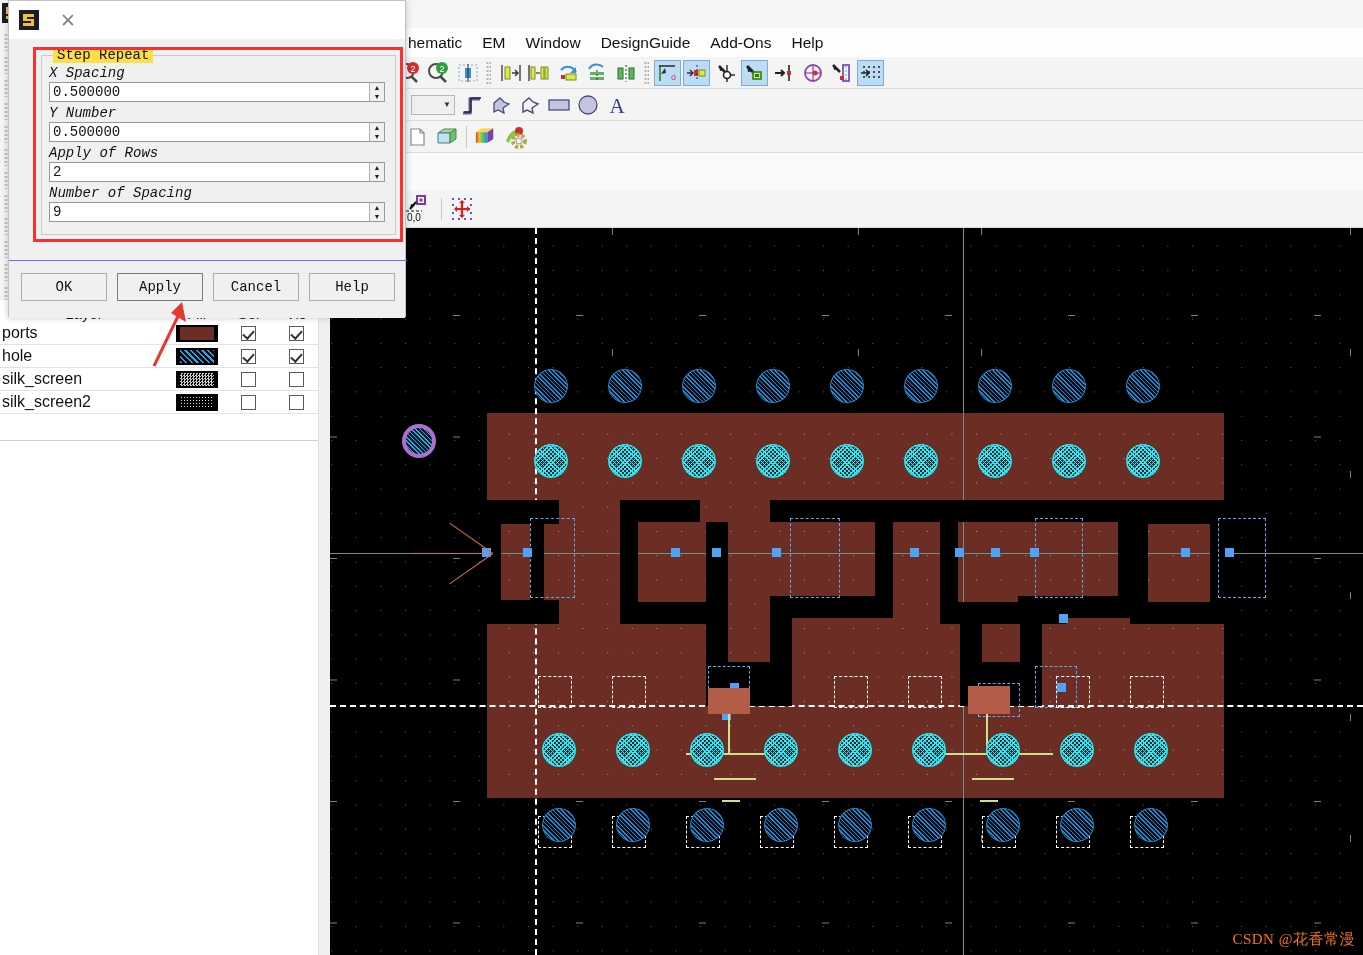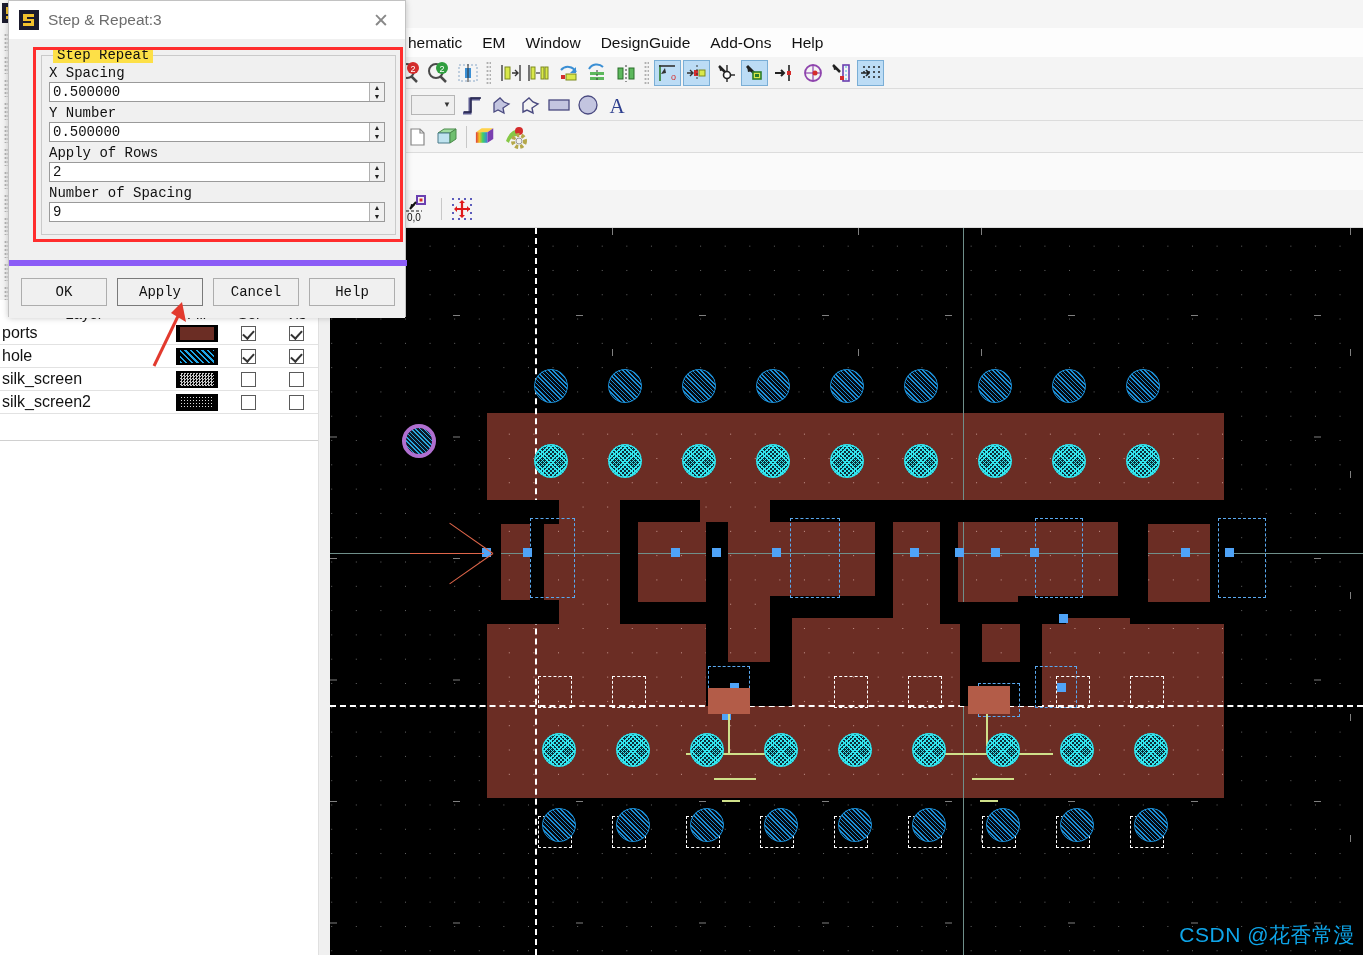--- a/index.html
+++ b/index.html
@@ -147,22 +147,22 @@
   .wdash-box { position: absolute; border: 1.6px dashed #ffffff; }
   .hl-rect { position:absolute; background:#b35c48; }
   .axis-h { position: absolute; left:0; width: 1033px; height: 1px; background: #6f8f8a; }
   .axis-v { position: absolute; top:0; width: 1px; height: 727px; background: #6f8f8a; }
   .dash-h { position:absolute; left:0; width:1033px; height:0; border-top: 2px dashed #ffffff; }
   .dash-v { position:absolute; top:0; width:0; height:727px; border-left: 2px dashed #ffffff; }
   .gl-line { position:absolute; background:#cfe08a; }
   .red-ray { position:absolute; background:#e0664a; height:1px; transform-origin: left center;}
   .watermark {
     position: absolute; right: 8px; bottom: 6px;
-    color: #0ea5e9; font-size: 21px; letter-spacing: .5px;
-    font-family: Liberation Sans, sans-serif;
+    color: #f97316; font-size: 15px; letter-spacing: .5px;
+    font-family: Liberation Serif, serif;
   }
 
   
   .dialog {
     position: absolute; left: 8px; top: 0px; width: 398px; height: 317px;
     background: #f0f0f0; border: 1px solid #c2c2c2;
     box-shadow: 0 1px 6px rgba(0,0,0,.22);
   }
   .dlg-title {
     height: 38px; background: #ffffff; display: flex; align-items: center;
@@ -183,41 +183,41 @@
     position: absolute; left: 32px; top: 16px; width: 355px; height: 180px;
     border: 1px solid #cacaca;
   }
   .group-label {
     position: absolute; left: 12px; top: -10px; background: #fde047;
     padding: 0 4px; font-size: 14px; color: #111;
     font-family: "Liberation Mono", monospace;
   }
   .fld-label {
     font-size: 14px; color: #111; font-family: "Liberation Mono", monospace;
-    margin: 0 0 1px 0; white-space: nowrap;
+    margin: 0 0 1px 0; white-space: nowrap; font-style: italic;
   }
   .spin-wrap {
     display: flex; width: 336px; height: 20px; border: 1px solid #9a9a9a; background: #fff;
   }
   .spin-val {
     flex: 1 1 auto; font-size: 14px; font-family: "Liberation Mono", monospace;
     color: #111; padding: 0 3px; line-height: 18px; background:#fff; border:none; outline:none;
   }
   .spin-btns {
     width: 15px; border-left: 1px solid #b0b0b0; background: #f0f0f0;
     display: flex; flex-direction: column;
   }
   .spin-btns div {
     flex: 1 1 50%; display: flex; align-items: center; justify-content: center;
     font-size: 7px; color: #222; line-height: 1;
   }
   .field { position: absolute; left: 40px; }
   .btnrow {
     position: absolute; left: 0; top: 221px; width: 398px; height: 58px;
-    border-top: 6px solid #8b5cf6;
+    border-top: 1px solid #8b5cf6;
   }
   .btnrow .inner { display: flex; gap: 10px; padding: 12px 12px 0 12px; }
   .dbtn {
     width: 88px; height: 28px; background: #f0f0f0; border: 1px solid #adadad;
     font-size: 14px; font-family: "Liberation Mono", monospace; color: #111;
     display: flex; align-items: center; justify-content: center;
   }
   .dbtn.primary { border-color: #7a7a7a; }
 
   .red-arrow { position: absolute; left: 140px; top: 300px; width: 60px; height: 70px; }
@@ -745,21 +745,20 @@
       <div class="watermark">CSDN @花香常漫</div>
     </div>
   </div>
 
   <div class="dialog">
     <div class="dlg-title">
       <svg class="dlg-ico" viewBox="0 0 20 20">
         <rect x="0" y="0" width="20" height="20" fill="#1b1b2e"></rect>
         <path d="M4 4h11v3H8v2h7v7H4v-3h8v-2H4z" fill="#f2c12e"></path>
       </svg>
-      <div class="dlg-ttext">Step &amp; Repeat:3</div>
       <div class="dlg-close">✕</div>
     </div>
 
     <div class="dlg-body">
       <div class="group"></div>
       <div class="group-label" style="position:absolute;left:44px;top:8px;">Step Repeat</div>
 
       <div class="field" style="top:26px;">
         <div class="fld-label">X Spacing</div>
         <div class="spin-wrap">

